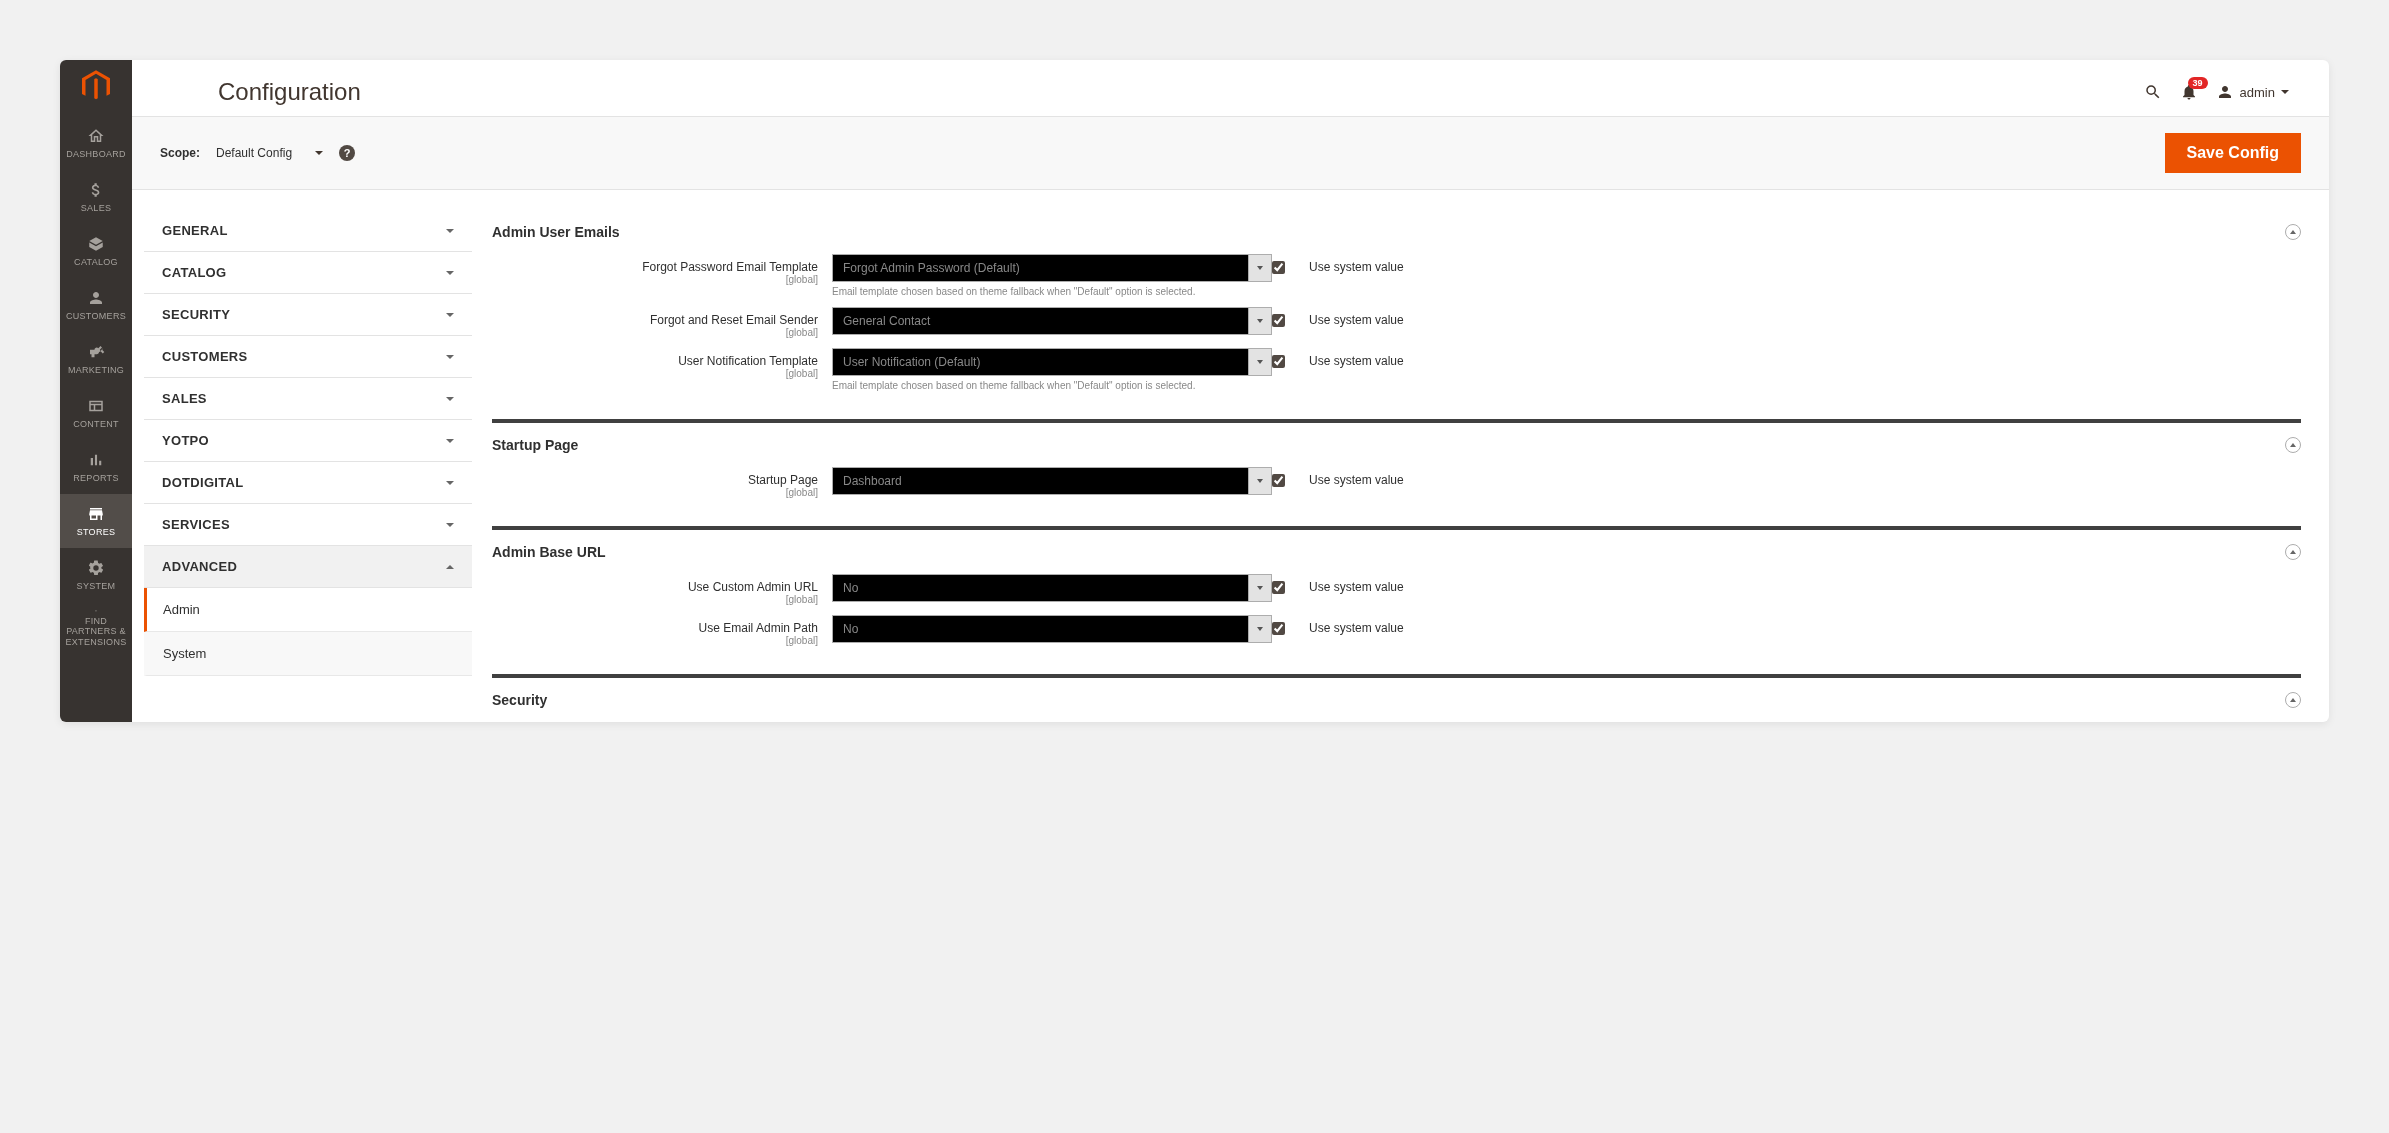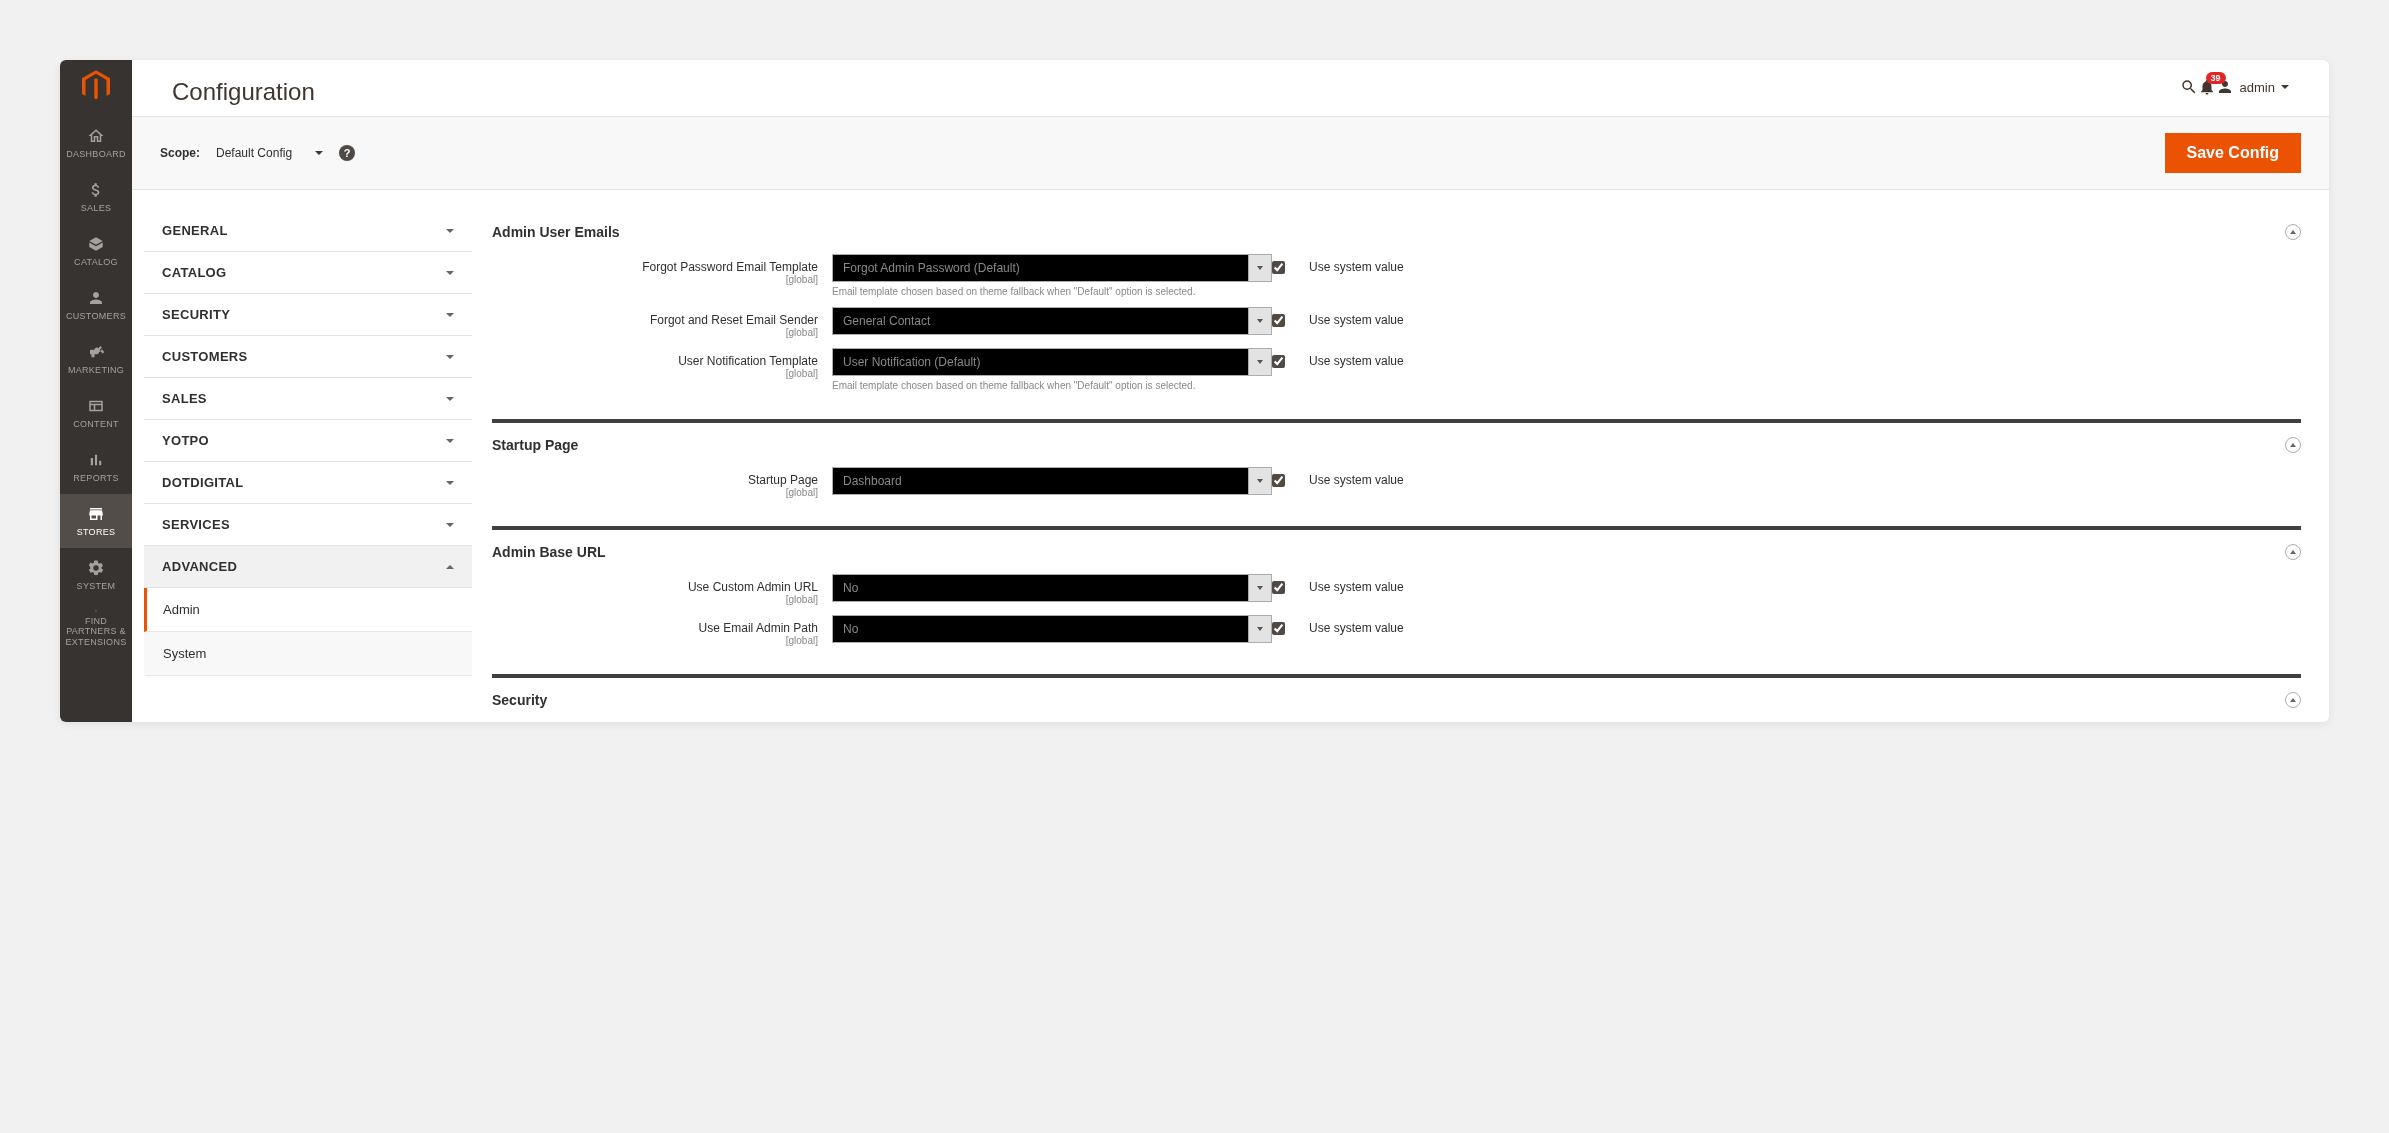--- a/index.html
+++ b/index.html
@@ -6,23 +6,23 @@
 body { font-family: -apple-system, BlinkMacSystemFont, 'Segoe UI', Helvetica, Arial, sans-serif; background: #f1f1f1; color: #333; }
 .wrapper { padding: 60px; }
 .admin-frame { background: #fff; border-radius: 6px; box-shadow: 0 2px 8px rgba(0,0,0,0.08); overflow: hidden; position: relative; }
 .sidebar { position: absolute; left: 0; top: 0; bottom: 0; width: 72px; background: #373330; color: #aaa; display: flex; flex-direction: column; }
 .logo { padding: 10px 0; text-align: center; }
 .logo svg { width: 28px; height: 32px; }
 .nav-item { display: flex; flex-direction: column; align-items: center; justify-content: center; padding: 8px 2px; cursor: pointer; font-size: 9px; letter-spacing: 0.3px; color: #a5a19c; text-align: center; line-height: 1.2; height: 54px; }
 .nav-item.active { background: #524d49; color: #fff; }
 .nav-item svg { width: 18px; height: 18px; margin-bottom: 4px; fill: currentColor; }
 .main { margin-left: 72px; min-height: 650px; display: flex; flex-direction: column; }
-.header { display: flex; align-items: flex-start; padding: 18px 40px 10px; }
+.header { display: flex; align-items: center; padding: 18px 40px 10px; margin-left: 46px; }
 .page-title { font-size: 24px; font-weight: 400; color: #41362f; flex: 1; }
-.header-actions { display: flex; align-items: center; }
+.header-actions { display: flex; align-items: center; gap: 18px; }
 .header-actions .icon-btn { cursor: pointer; position: relative; display: flex; align-items: center; }
 .header-actions svg { width: 18px; height: 18px; fill: #41362f; }
 .badge { position: absolute; top: -6px; right: -10px; background: #e22626; color: #fff; font-size: 9px; font-weight: 700; border-radius: 8px; padding: 1px 5px; }
 .user-menu { display: flex; align-items: center; gap: 6px; cursor: pointer; font-size: 13px; color: #41362f; }
 .caret-sm { width: 0; height: 0; border-left: 4px solid transparent; border-right: 4px solid transparent; border-top: 4px solid #41362f; }
 .scope-bar { background: #f8f8f8; border-top: 1px solid #e3e3e3; border-bottom: 1px solid #e3e3e3; padding: 16px 28px; display: flex; align-items: center; }
 .scope-label { font-size: 12px; font-weight: 700; color: #303030; margin-right: 16px; }
 .scope-select { font-size: 12px; color: #303030; display: flex; align-items: center; gap: 23px; cursor: pointer; margin-right: 16px; }
 .help-icon { width: 16px; height: 16px; background: #514943; border-radius: 50%; color: #fff; font-size: 11px; font-weight: 700; display: flex; align-items: center; justify-content: center; cursor: pointer; }
 .save-btn { margin-left: auto; background: #eb5202; color: #fff; border: none; padding: 11px 22px; font-size: 16px; font-weight: 600; cursor: pointer; }

